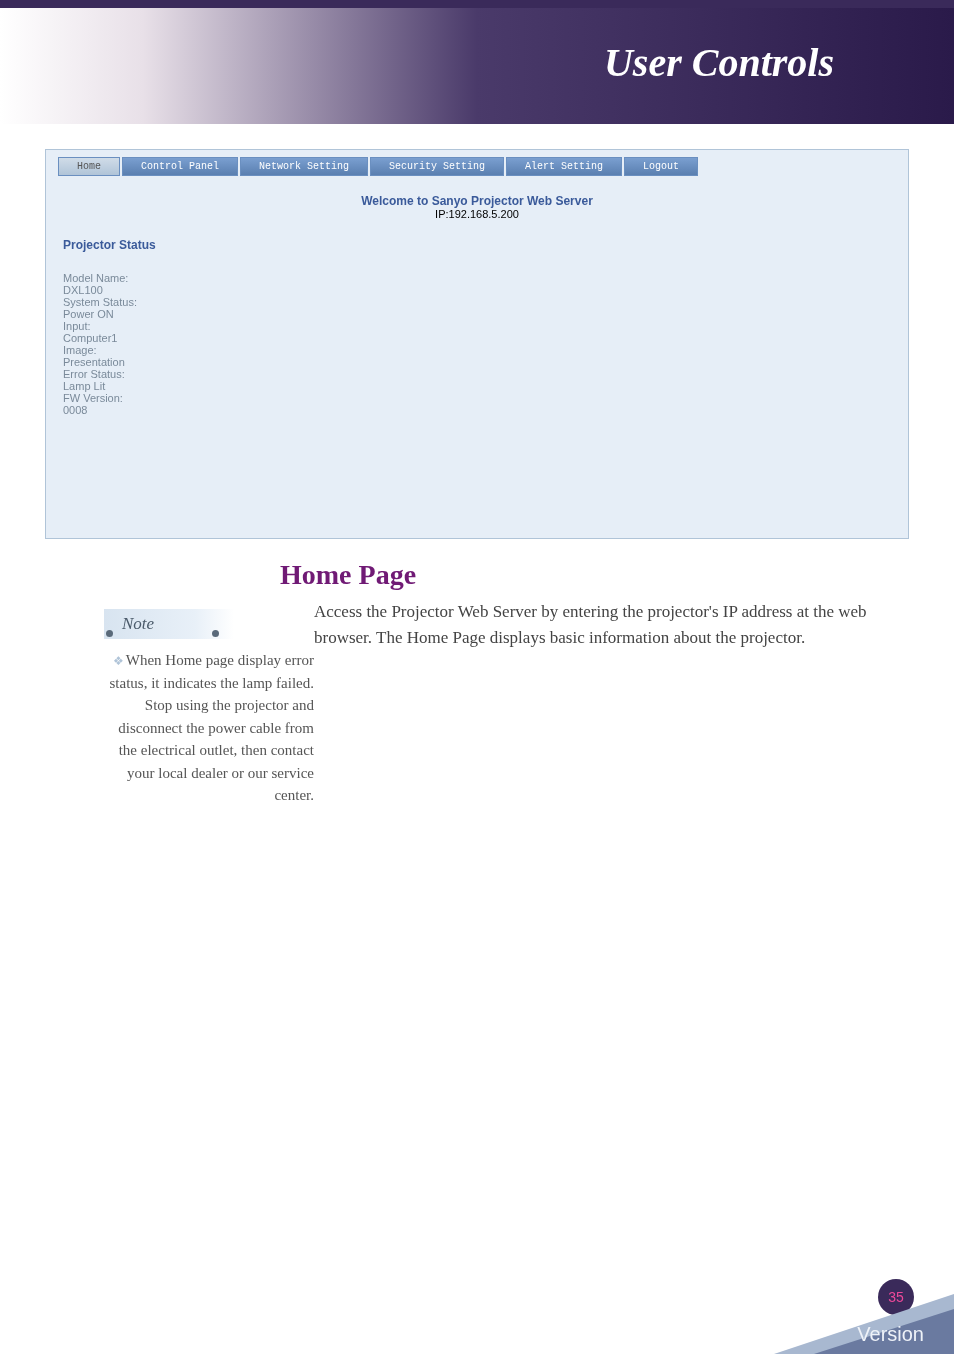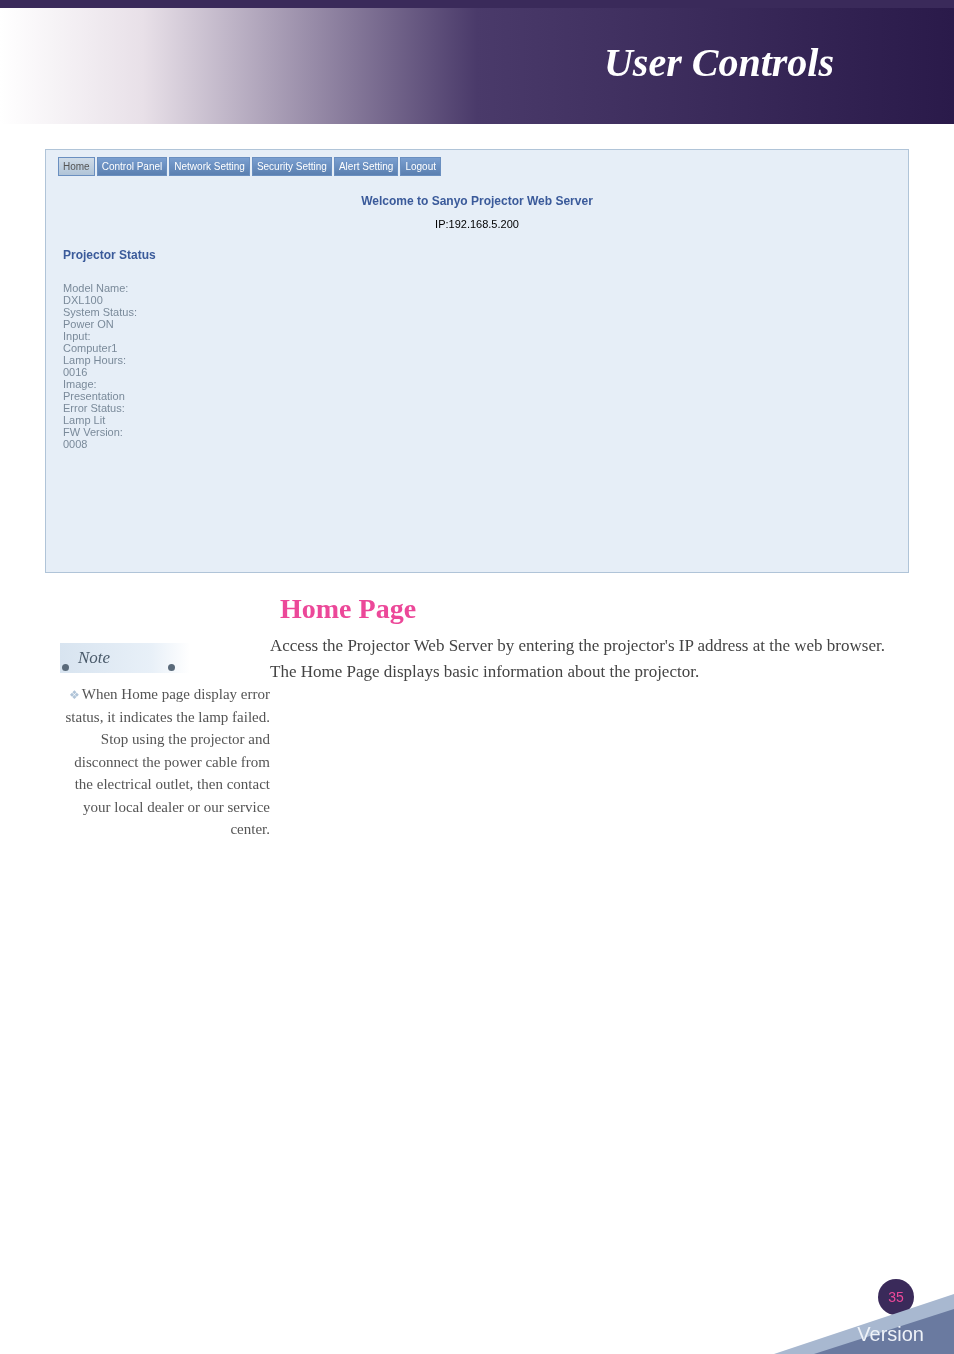--- a/index.html
+++ b/index.html
@@ -46,23 +46,23 @@
       background: #e6eef7;
       padding: 2px;
     }
     .tabs-row {
       display: flex;
       gap: 2px;
       padding: 5px 10px 0 10px;
     }
     .tab {
       flex: 0 0 auto;
-      padding: 3px 4px;
+      padding: 3px 18px;
       font-size: 10px;
-      font-family: Liberation Sans, sans-serif;
+      font-family: Liberation Mono, monospace;
       background: linear-gradient(to bottom, #7a9fd0, #5a7fb0);
       color: #fff;
       border: 1px solid #6a8fc0;
       cursor: pointer;
     }
     .tab.active {
       background: linear-gradient(to bottom, #d0dce8, #b0c4d8);
       color: #555;
     }
     .welcome-block {
@@ -72,21 +72,20 @@
     .welcome-text {
       font-family: Arial, sans-serif;
       font-weight: bold;
       font-size: 12px;
       color: #3a5a9a;
     }
     .ip-text {
       font-family: Arial, sans-serif;
       font-size: 11px;
       color: #000;
-      margin-top: 10px;
     }
     .status-section {
       padding: 10px 15px 120px 15px;
     }
     .status-title {
       font-family: Arial, sans-serif;
       font-weight: bold;
       font-size: 12px;
       color: #3a5a9a;
       margin-bottom: 20px;
@@ -107,27 +106,28 @@
       color: #7a8a9a;
     }
     .main-content {
       margin-top: 20px;
       padding: 0 60px;
     }
     .section-title {
       font-family: Georgia, serif;
       font-weight: bold;
       font-size: 28px;
-      color: #ec4899;
+      color: #701a75;
       margin-left: 220px;
       margin-bottom: 8px;
     }
     .content-row {
       display: flex;
       align-items: flex-start;
+      margin-left: 44px;
     }
     .sidebar {
       width: 210px;
       flex-shrink: 0;
       padding-top: 10px;
     }
     .note-banner {
       width: 130px;
       height: 30px;
       background: linear-gradient(to right, #d8e4f0 0%, #e8f0f8 70%, #fff 100%);
@@ -263,24 +263,20 @@
       </div>
       <div class="status-row">
         <div class="status-label">System Status:</div>
         <div class="status-value">Power ON</div>
       </div>
       <div class="status-row">
         <div class="status-label">Input:</div>
         <div class="status-value">Computer1</div>
       </div>
       <div class="status-row">
-        <div class="status-label">Lamp Hours:</div>
-        <div class="status-value">0016</div>
-      </div>
-      <div class="status-row">
         <div class="status-label">Image:</div>
         <div class="status-value">Presentation</div>
       </div>
       <div class="status-row">
         <div class="status-label">Error Status:</div>
         <div class="status-value">Lamp Lit</div>
       </div>
       <div class="status-row">
         <div class="status-label">FW Version:</div>
         <div class="status-value">0008</div>

